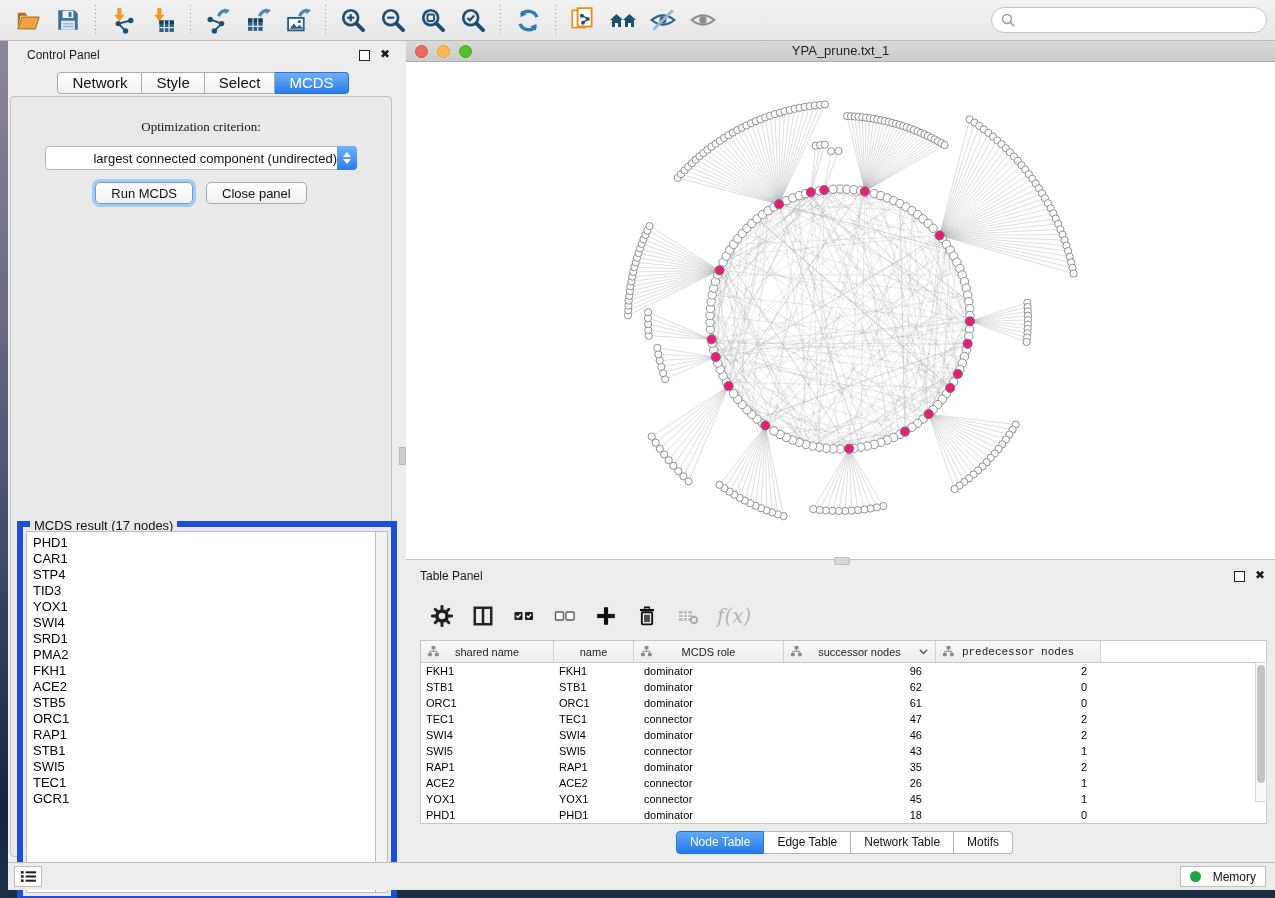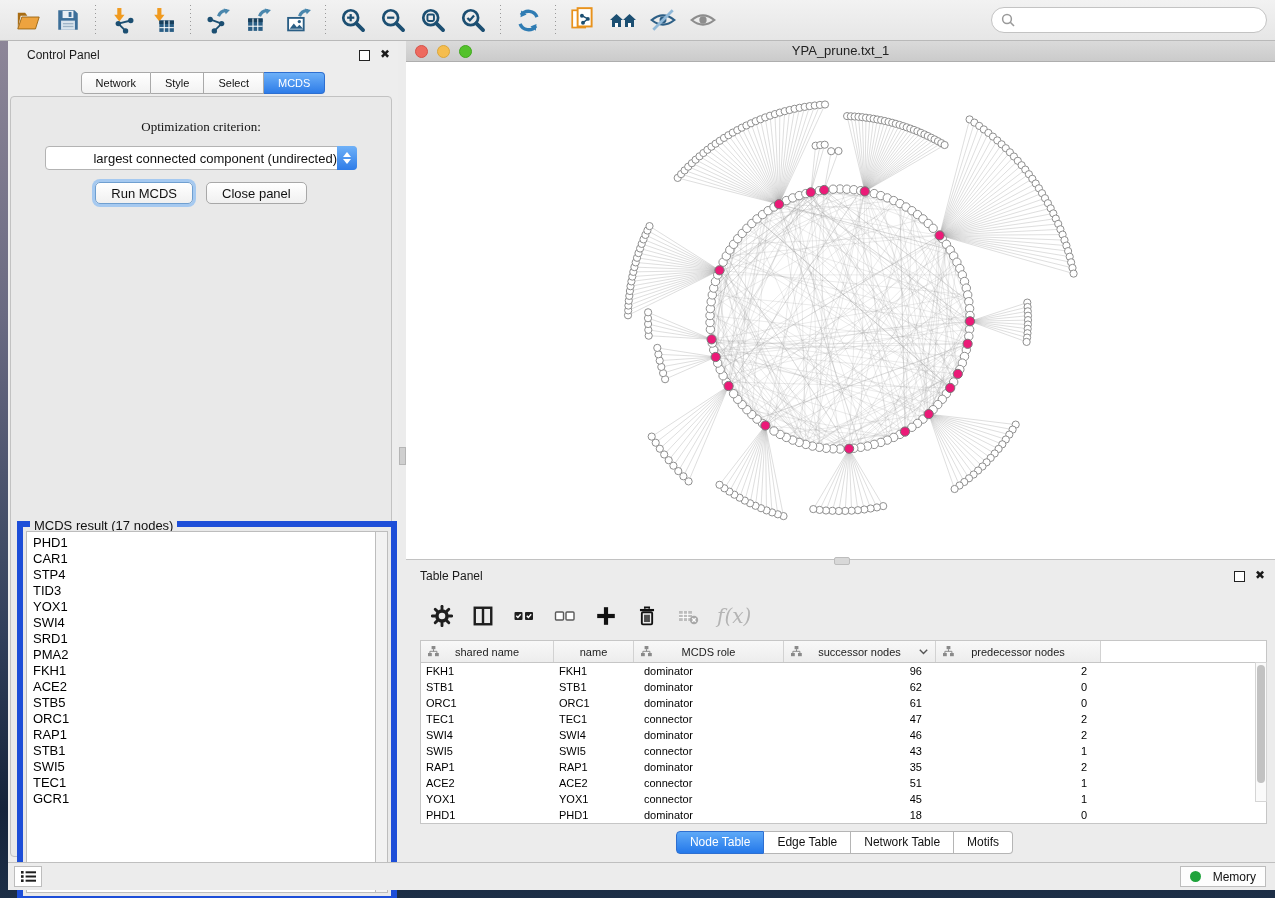--- a/index.html
+++ b/index.html
@@ -19,21 +19,21 @@
   
   .appbody{position:absolute;left:8px;top:41px;width:1267px;height:849px;background:#ececec;}
   
   .control-panel{position:absolute;left:0;top:0;width:390px;height:821px;background:#ededed;}
   .panel-head{position:absolute;left:0;top:0;right:0;height:28px;margin-left:13px;}
   .panel-title{position:absolute;left:6px;top:7px;font-size:12px;color:#1a1a1a;}
   .float-ic{position:absolute;top:9px;width:9px;height:9px;border:1.5px solid #222;background:#fff;}
   .close-ic{position:absolute;top:5px;font-size:12px;font-weight:bold;color:#1a1a1a;line-height:16px;}
   .cp-float{right:28px;} .cp-close{right:8px;}
   .seg-tabs{position:absolute;left:0;right:0;top:31px;display:flex;justify-content:center;}
-  .seg{height:20px;line-height:20px;padding:0 14px;font-size:11px;background:linear-gradient(#fff,#f2f2f2);
+  .seg{height:20px;line-height:20px;padding:0 14px;font-size:15px;background:linear-gradient(#fff,#f2f2f2);
     border:1px solid #a9a9a9;border-left:none;color:#111;}
   .seg:first-child{border-left:1px solid #a9a9a9;border-radius:4px 0 0 4px;}
   .seg:last-child{border-radius:0 4px 4px 0;}
   .seg.active{background:linear-gradient(#6cb0f8,#2e7ce8);color:#fff;border-color:#2e6fd0;}
   .cp-inner{position:absolute;left:2px;right:6px;top:55px;bottom:5px;background:#e9e9e9;
     border:1px solid #c2c2c2;border-radius:4px;}
   .opt-label{text-align:center;margin-top:22px;font-size:13px;color:#111;font-family:Liberation Serif, serif;}
   .dropdown{margin:11px auto 0;width:312px;height:24px;background:#fff;border:1px solid #b3b3b3;border-radius:4px;
     display:flex;align-items:center;box-sizing:border-box;position:relative;}
   .dd-value{flex:1;font-size:13px;padding-left:9px;color:#111;white-space:nowrap;overflow:hidden;text-align:right;}
@@ -1272,21 +1272,21 @@
                     <line x1="1.9" y1="5.3" x2="8.9" y2="5.3"></line>
                     <line x1="1.9" y1="5.3" x2="1.9" y2="7"></line>
                     <line x1="8.9" y1="5.3" x2="8.9" y2="7"></line>
                   </g>
                 </svg>
                 <span class="hlabel">successor nodes</span>
                 <svg class="chev" width="9" height="6" viewBox="0 0 9 6">
                   <path d="M0.8 0.8l3.7 3.7 3.7-3.7" fill="none" stroke="#555" stroke-width="1.4"></path>
                 </svg>
               </div>
-              <div class="hcell" style="width: 165px;">
+              <div class="hcell" style="width: 165px; font-family: Liberation Mono, monospace;">
                 <svg class="tree" width="11" height="11" viewBox="0 0 11 11">
                   <g fill="#8a8a8a">
                     <rect x="3.6" y="0" width="3.8" height="3.2"></rect>
                     <rect x="0" y="7" width="3.8" height="3.2"></rect>
                     <rect x="7" y="7" width="3.8" height="3.2"></rect>
                   </g>
                   <g stroke="#8a8a8a" stroke-width="1">
                     <line x1="5.5" y1="3.2" x2="5.5" y2="5.3"></line>
                     <line x1="1.9" y1="5.3" x2="8.9" y2="5.3"></line>
                     <line x1="1.9" y1="5.3" x2="1.9" y2="7"></line>
@@ -1344,21 +1344,21 @@
                 <span class="tcell al" style="width: 133px;">RAP1</span>
                 <span class="tcell al" style="width: 80px;">RAP1</span>
                 <span class="tcell al2" style="width: 150px;">dominator</span>
                 <span class="tcell ar" style="width: 152px;">35</span>
                 <span class="tcell ar" style="width: 165px;">2</span>
               </div>
               <div class="trow">
                 <span class="tcell al" style="width: 133px;">ACE2</span>
                 <span class="tcell al" style="width: 80px;">ACE2</span>
                 <span class="tcell al2" style="width: 150px;">connector</span>
-                <span class="tcell ar" style="width: 152px;">51</span>
+                <span class="tcell ar" style="width: 152px;">26</span>
                 <span class="tcell ar" style="width: 165px;">1</span>
               </div>
               <div class="trow">
                 <span class="tcell al" style="width: 133px;">YOX1</span>
                 <span class="tcell al" style="width: 80px;">YOX1</span>
                 <span class="tcell al2" style="width: 150px;">connector</span>
                 <span class="tcell ar" style="width: 152px;">45</span>
                 <span class="tcell ar" style="width: 165px;">1</span>
               </div>
               <div class="trow">

